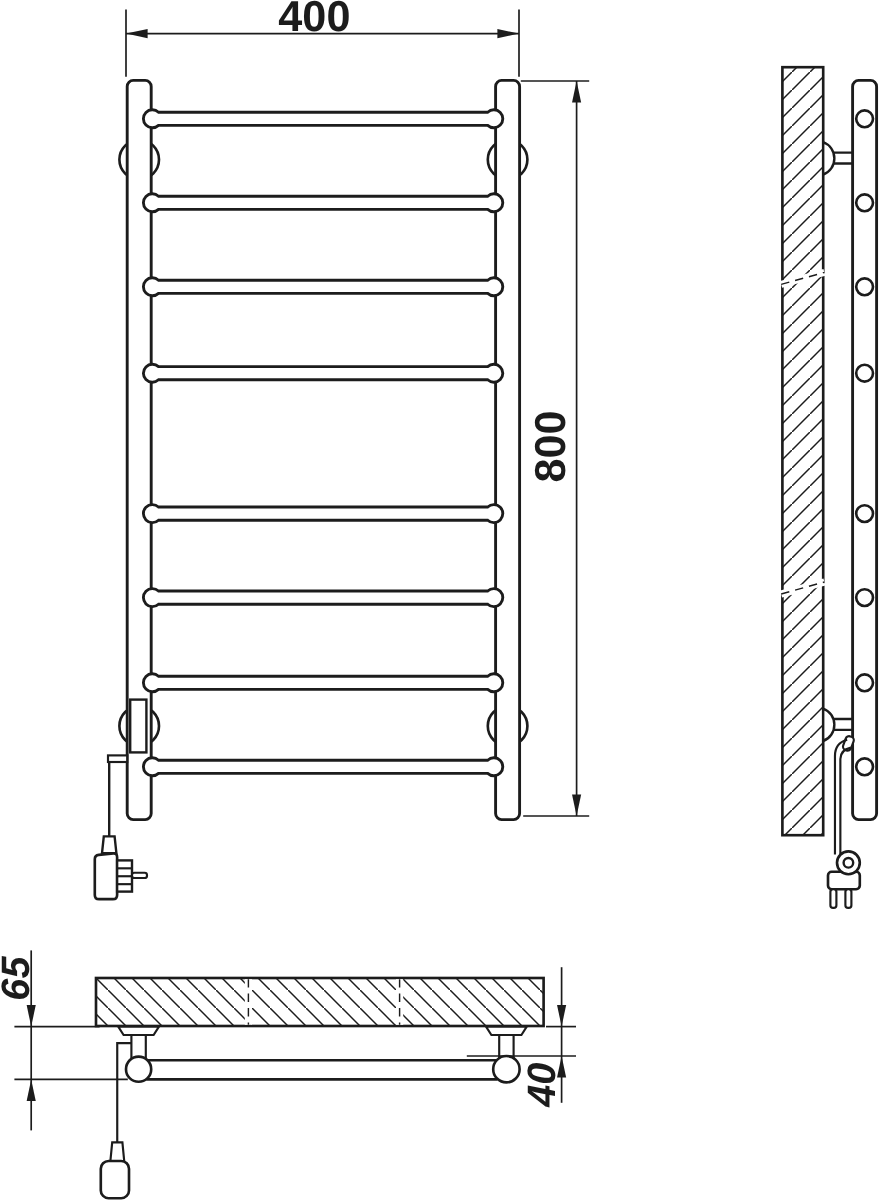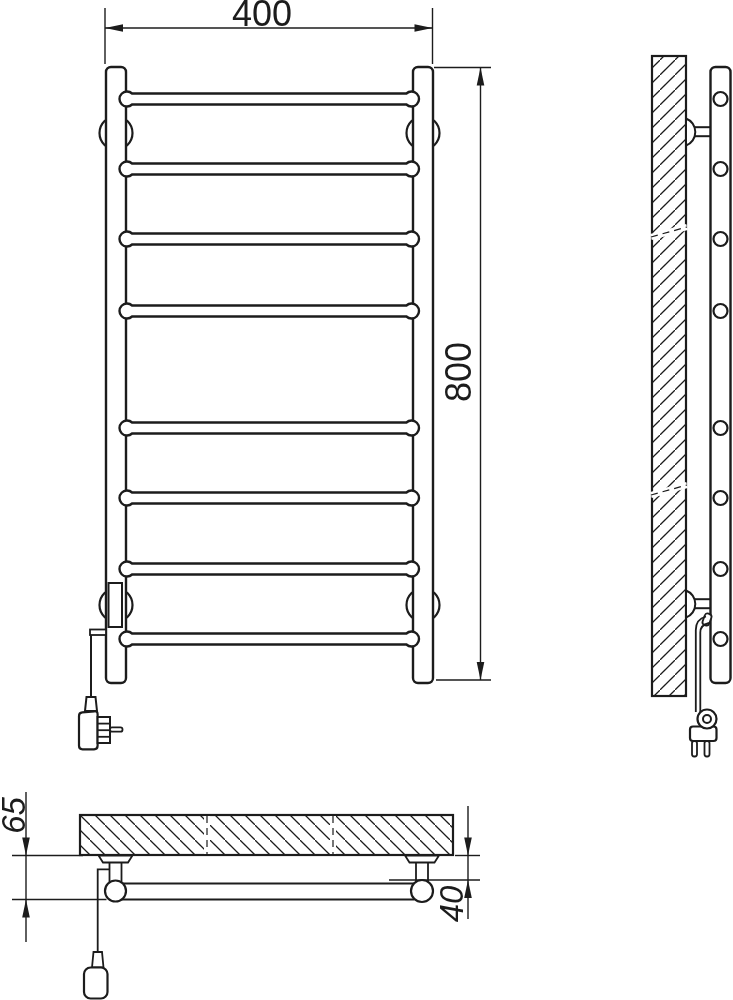--- a/index.html
+++ b/index.html
@@ -1,16 +1,16 @@
 <!DOCTYPE html>
 <html style="--line: #1c1c1c;"><head>
 <meta charset="utf-8">
 <style>
   html,body{margin:0;padding:0;background:#fff;}
-  .stage{width:733px;height:1000px;background:#fff;position:relative;overflow:hidden;}
+  .stage{width:733px;height:1000px;background:#fff;position:relative;overflow:hidden;font-weight:bold;}
   svg{display:block;color:var(--line,#1c1c1c);background:#fff;}
   text{font-family:"Liberation Sans","DejaVu Sans",sans-serif;fill:currentColor;}
   .dtxt{font-size:36px;}
   .dtxt2{font-size:33px;font-style:italic;}
   .o24{fill:#fff;stroke:currentColor;stroke-width:2.4;}
   .o22{fill:#fff;stroke:currentColor;stroke-width:2.2;}
   .o20{fill:#fff;stroke:currentColor;stroke-width:2;}
   .o18{fill:#fff;stroke:currentColor;stroke-width:1.8;}
   .ln{fill:none;stroke:currentColor;}
   .w14{stroke-width:1.4;}

